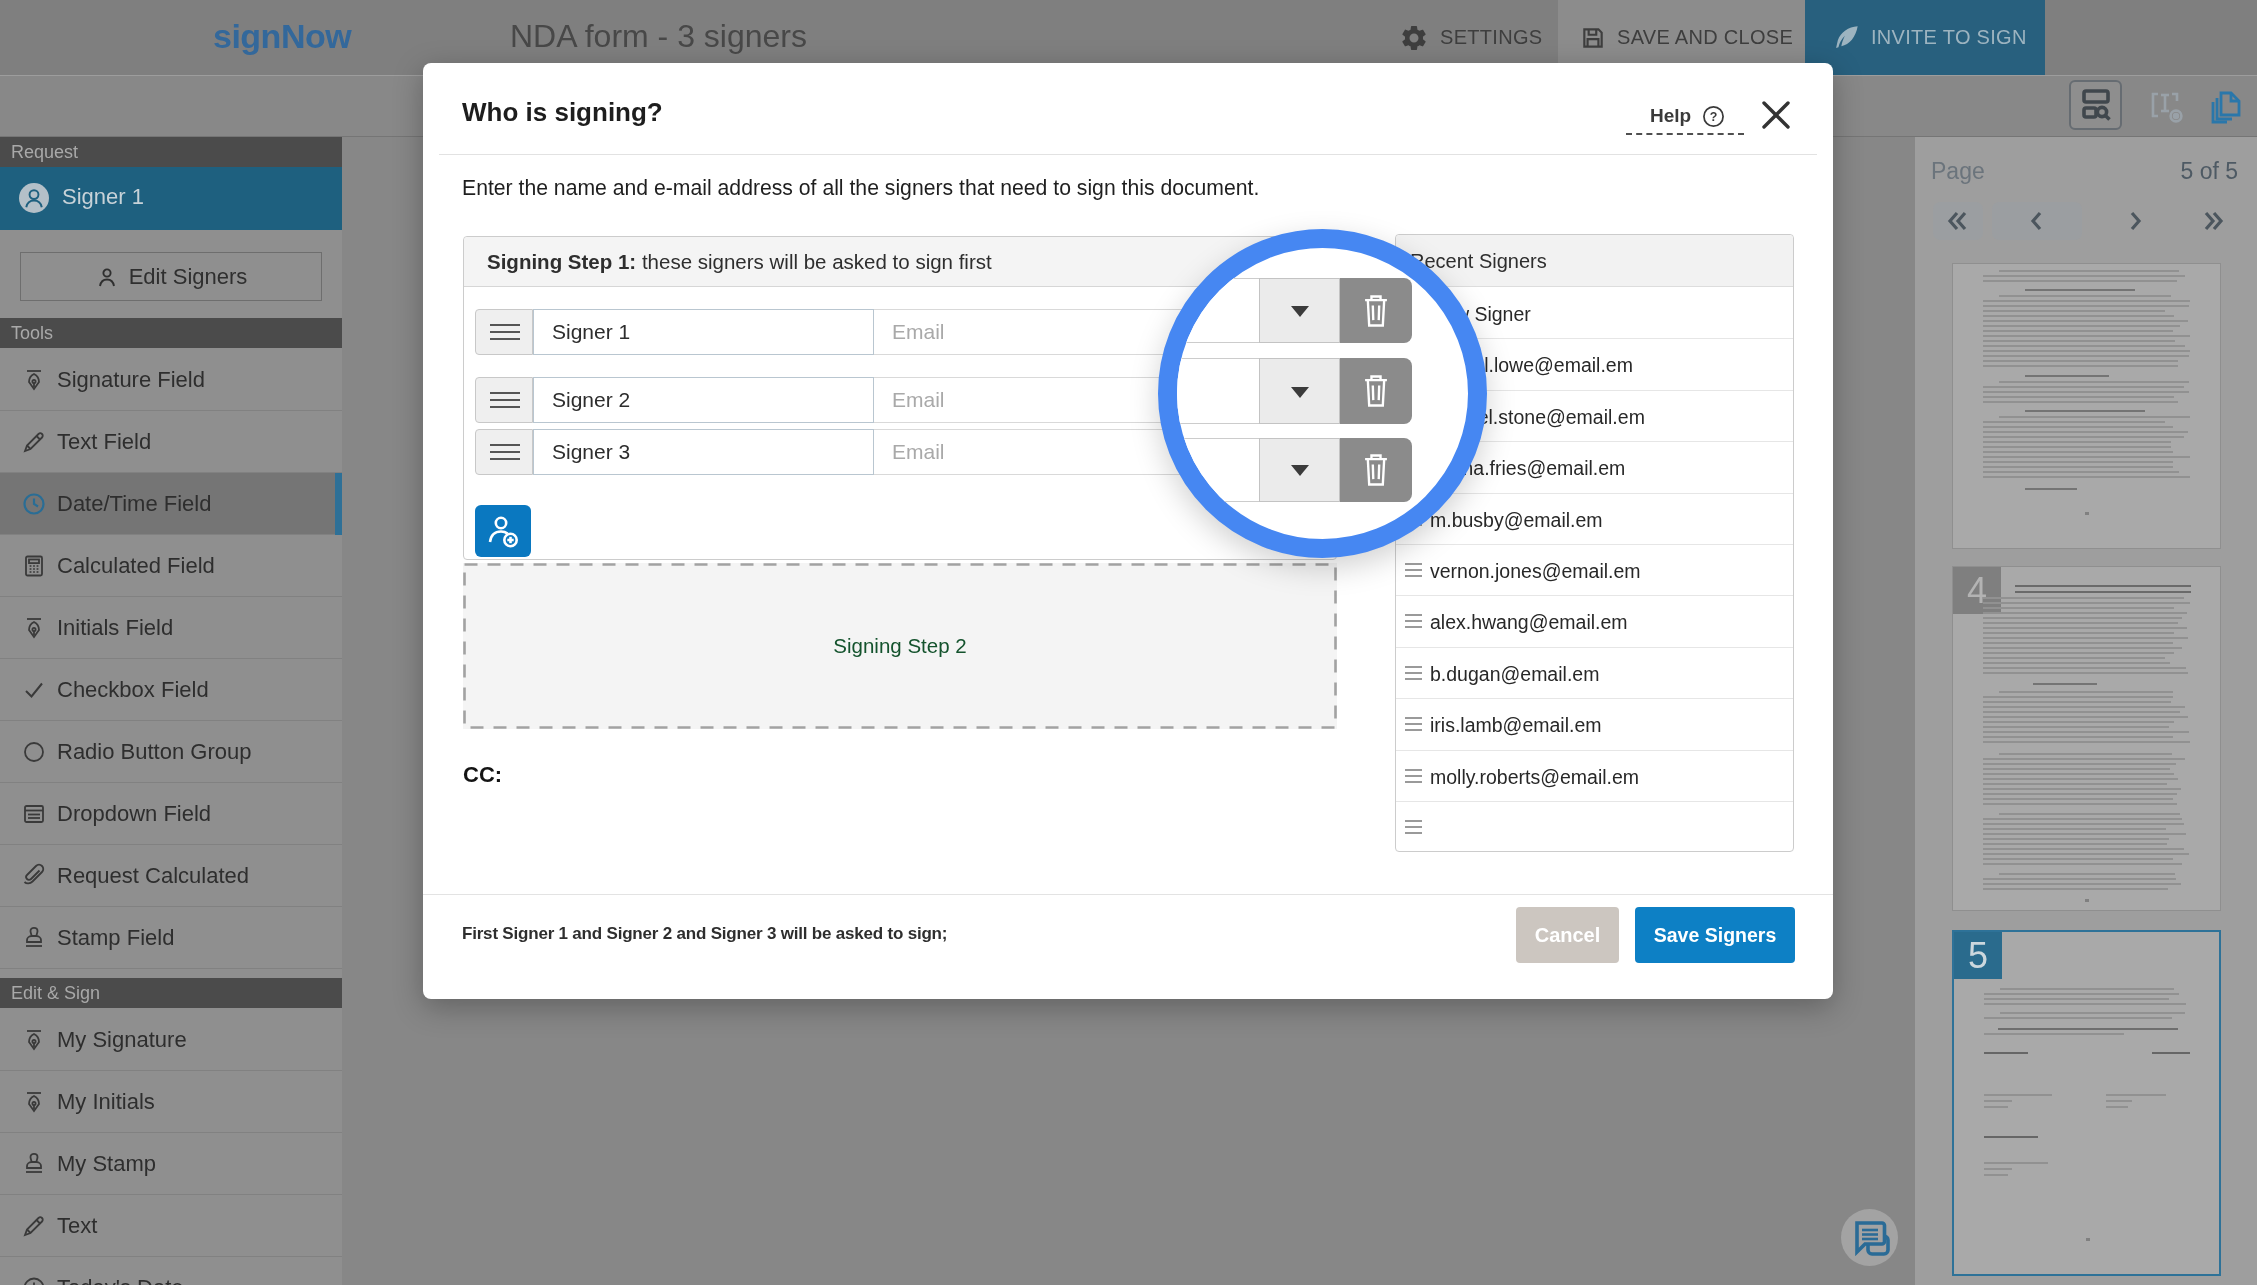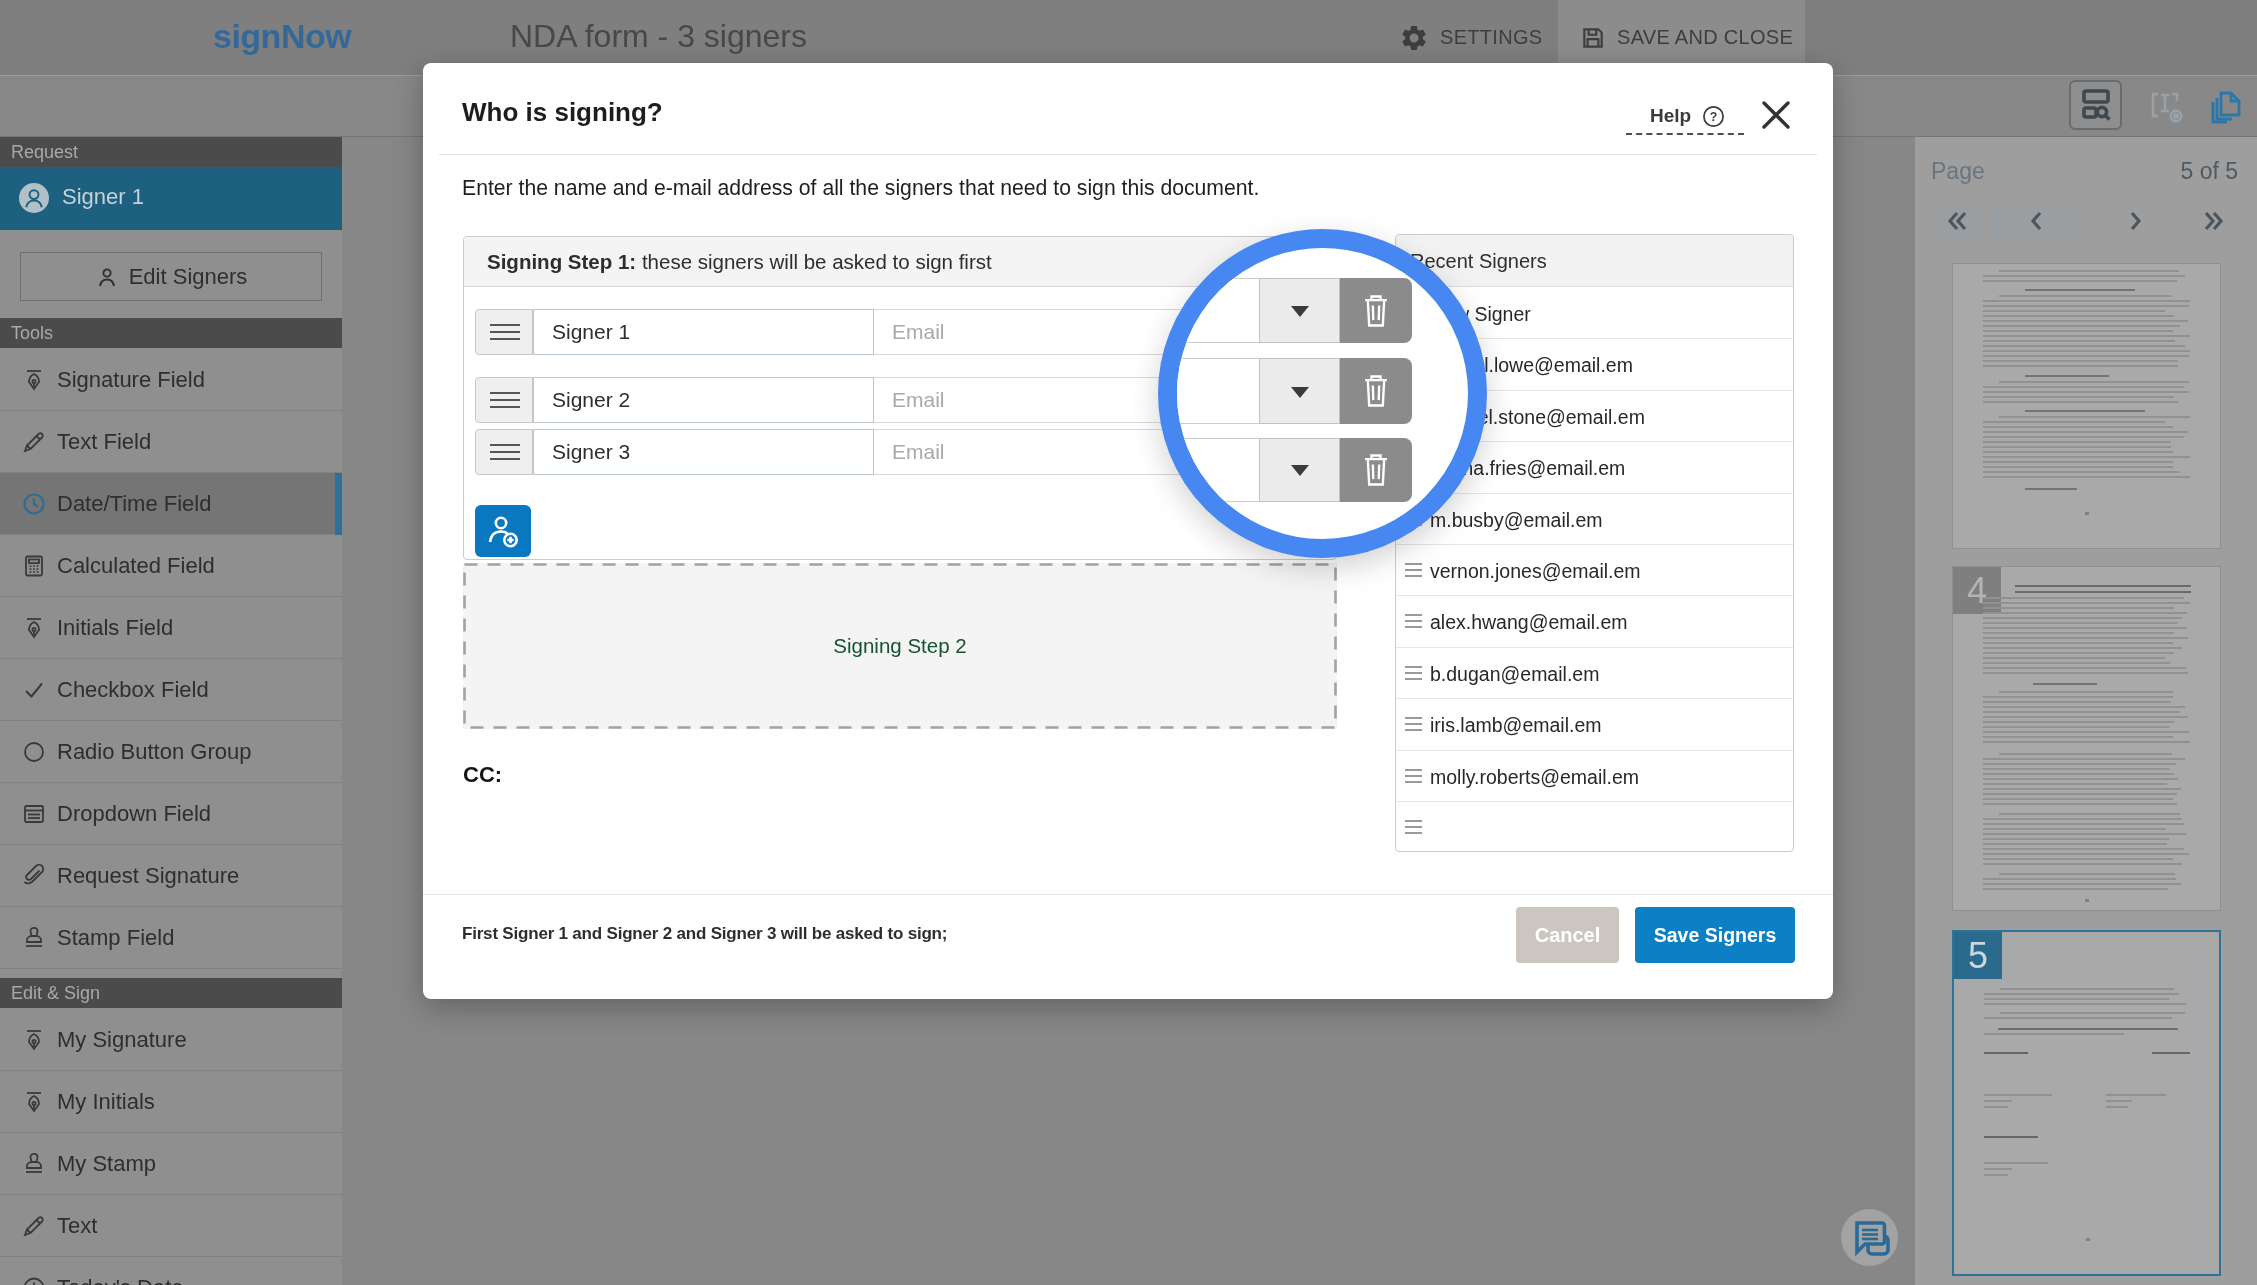--- a/index.html
+++ b/index.html
@@ -113,20 +113,26 @@
       </svg>
       <span>SETTINGS</span>
     </div>
   <div class="abs topbtn" id="savebtn">
       <svg width="26" height="26" viewBox="0 0 24 24" fill="none" stroke="#3e3e3e" stroke-width="2">
         <path d="M4 4 h13 l3 3 v13 h-16 z"></path>
         <path d="M8 4 v5 h7 v-5"></path>
         <path d="M7 20 v-7 h10 v7"></path>
       </svg>
       <span>SAVE AND CLOSE</span>
+    </div>
+  <div class="abs topbtn" id="invitebtn">
+      <svg width="28" height="28" viewBox="0 0 24 24" fill="#9db4c0">
+        <path d="M22 2 C14 2.5 7.5 7 5 14 L3.5 20.5 L5.5 20 C6.5 16 8 13 11 10 C9.5 13 8.5 16 8 19 C15 18 20.5 11 22 2 Z"></path>
+      </svg>
+      <span>INVITE TO SIGN</span>
     </div>
 
   <div class="abs" id="row2"></div>
   <div class="abs" id="viewbtn">
       <svg width="49" height="46" viewBox="0 0 49 46">
         <g fill="none" stroke="#40474d" stroke-width="3.6">
           <rect x="13" y="9" width="24" height="11" rx="2"></rect>
           <rect x="13" y="26" width="12" height="9" rx="2"></rect>
           <circle cx="31" cy="30" r="4.6"></circle>
           <line x1="34.4" y1="33.4" x2="38.5" y2="37.5"></line>
@@ -255,21 +261,21 @@
           </svg>
         </div>
         <div class="tx">Dropdown Field</div>
       </div>
     <div class="sitem" style="top:708px;">
         <div class="ic">
           <svg viewBox="0 0 26 26" fill="none" stroke="#3a3a3a" stroke-width="1.8">
             <path d="M18.5 7.5 L10 16 C8.9 17.1 7.1 17.1 6 16 C4.9 14.9 4.9 13.1 6 12 L15 3 C16.7 1.3 19.3 1.3 21 3 C22.7 4.7 22.7 7.3 21 9 L11.5 18.5 C9 21 5.5 21 3.5 19"></path>
           </svg>
         </div>
-        <div class="tx">Request Signature</div>
+        <div class="tx">Request Calculated</div>
       </div>
     <div class="sitem" style="top:770px;">
         <div class="ic">
           <svg viewBox="0 0 26 26" fill="none" stroke="#3a3a3a" stroke-width="1.8">
             <path d="M10.5 11 C10.5 9 9.5 8 9.5 6 C9.5 4 11 2.8 13 2.8 C15 2.8 16.5 4 16.5 6 C16.5 8 15.5 9 15.5 11 Z"></path>
             <path d="M6 15 C6 13 8 11.2 10.5 11.2 L15.5 11.2 C18 11.2 20 13 20 15 L20 17 L6 17 Z"></path>
             <line x1="5" y1="21" x2="21" y2="21"></line>
           </svg>
         </div>
         <div class="tx">Stamp Field</div>

